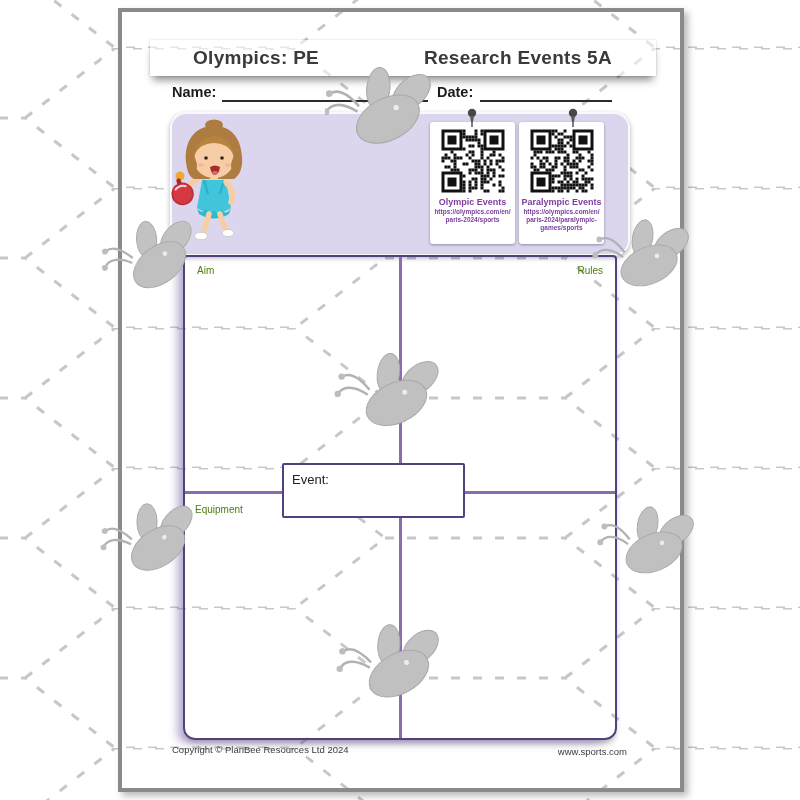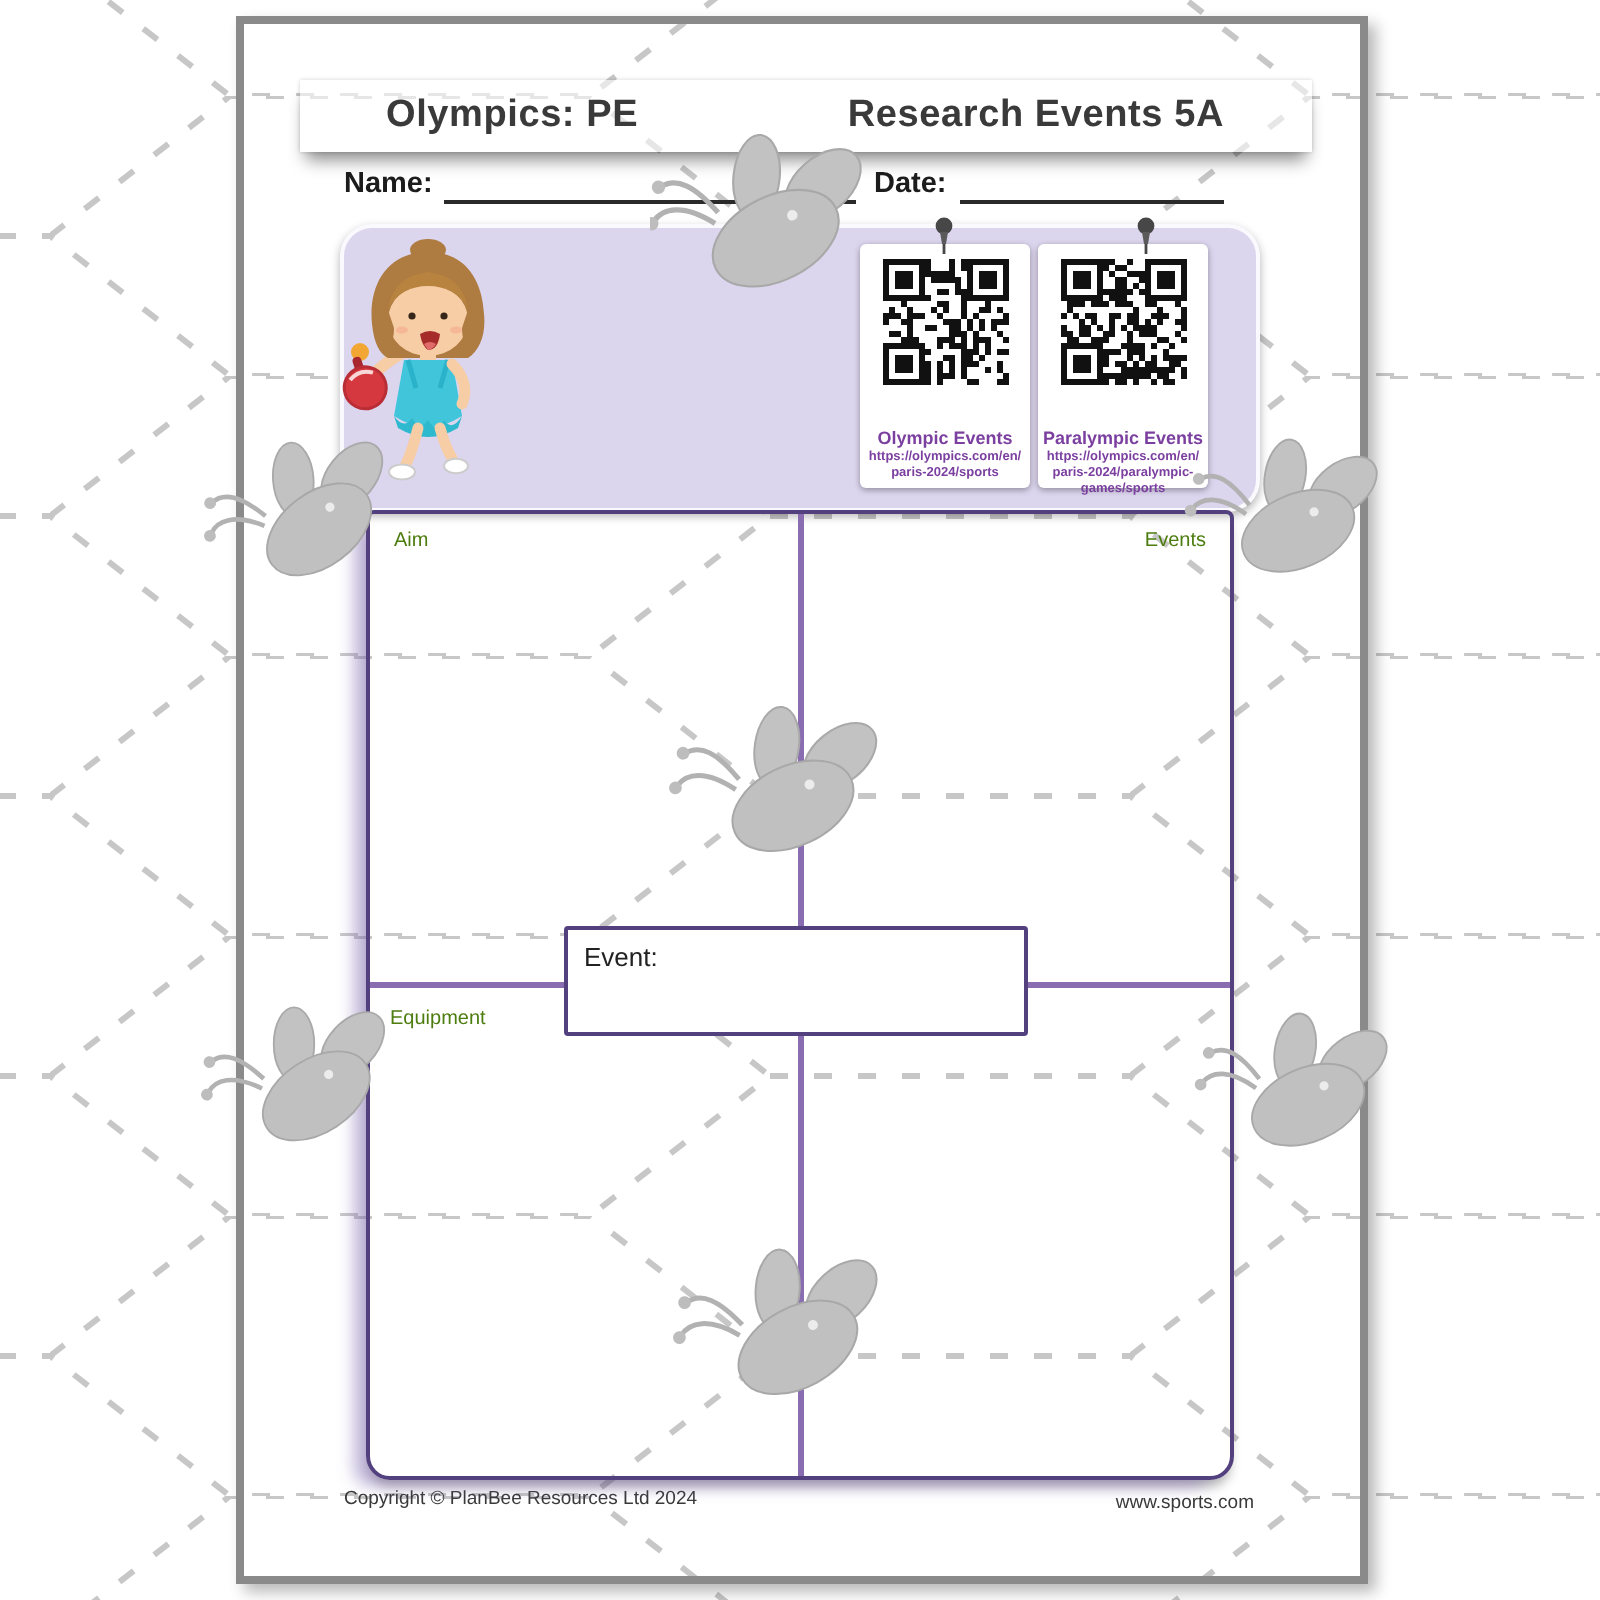--- a/index.html
+++ b/index.html
@@ -33,38 +33,38 @@
   .bubble{position:absolute;left:63px;top:12px;width:195px;height:116px;background:#fff;
           border:2.5px solid #9b9b9b;border-radius:16px;z-index:2;
           display:flex;align-items:center;justify-content:center;padding:6px 7px;}
   .bubble:before{content:"";position:absolute;left:-7px;top:52px;width:11px;height:11px;background:#fff;
           border-left:2.5px solid #9b9b9b;border-bottom:2.5px solid #9b9b9b;transform:rotate(45deg);}
   .bubble p{margin:0;font-size:12.2px;line-height:1.27;color:#262626;text-align:center;font-weight:500;}
   .qr-card{position:absolute;top:8px;width:85px;height:122px;background:#fff;border-radius:3px;
            box-shadow:0 1px 3px rgba(0,0,0,.35);text-align:center;padding-top:6px;}
   .qr-card.c1{left:258px;} .qr-card.c2{left:347px;}
   .qr-box{width:66px;height:66px;margin:0 auto;}
-  .qr-title{font-size:9px;font-weight:700;color:#7b3fa0;margin-top:20px;}
+  .qr-title{font-size:9px;font-weight:700;color:#7b3fa0;margin-top:3px;}
   .qr-url{font-size:6.5px;line-height:1.25;color:#7b3fa0;font-weight:600;margin-top:1px;}
   .pin{position:absolute;top:-6px;width:12px;height:20px;z-index:4;}
   .pin.p1{left:294px;} .pin.p2{left:395px;}
 
   
   .grid{position:absolute;left:61px;top:243px;width:434px;height:485px;
         border:2.5px solid #53407e;border-radius:4px 4px 12px 12px;z-index:3;
         box-shadow:-9px 6px 8px -3px rgba(130,108,178,.5),0 5px 6px -2px rgba(0,0,0,.3);}
   .v-div{position:absolute;left:calc(50% - 1.5px);top:0;bottom:0;width:3px;background:#8a6cb0;}
   .h-div{position:absolute;left:0;right:0;top:234px;height:3px;background:#8a6cb0;}
   .quad{position:absolute;}
   .quad span{font-size:10px;color:#4d7c0f;display:block;}
   .q-tl{left:0;top:0;width:50%;height:234px;} .q-tl span{padding:8px 0 0 12px;}
   .q-tr{right:0;top:0;width:50%;height:234px;} .q-tr span{padding:8px 12px 0 0;text-align:right;}
   .q-bl{left:0;top:237px;width:50%;height:calc(100% - 237px);} .q-bl span{padding:10px 0 0 10px;}
   .q-br{right:0;top:237px;width:50%;height:calc(100% - 237px);} .q-br span{padding:10px 10px 0 0;text-align:right;}
-  .event-box{position:absolute;left:97px;top:206px;width:232px;height:55px;background:#fff;
+  .event-box{position:absolute;left:97px;top:206px;width:183px;height:55px;background:#fff;
              border:2px solid #53407e;border-radius:2px;z-index:2;padding:5px 8px;}
   .event-box span{font-size:13px;color:#222;}
 
   .footer-copy{position:absolute;left:50px;top:732px;font-size:9.5px;color:#3a3a3a;}
   .footer-site{position:absolute;right:53px;top:734px;font-size:9.5px;color:#3a3a3a;}
 
   .bee{position:absolute;width:120px;height:90px;z-index:10;pointer-events:none;}
 </style>
 </head>
 <body>
@@ -465,21 +465,21 @@
     </div>
   </div>
 
   <div class="grid">
     <div class="v-div"></div>
     <div class="h-div"></div>
     <div class="quad q-tl">
       <span>Aim</span>
     </div>
     <div class="quad q-tr">
-      <span>Events</span>
+      <span>Rules</span>
     </div>
     <div class="quad q-bl">
       <span>Equipment</span>
     </div>
     <div class="event-box">
       <span>Event:</span>
     </div>
   </div>
 
   <div class="footer-copy">Copyright © PlanBee Resources Ltd 2024</div>

